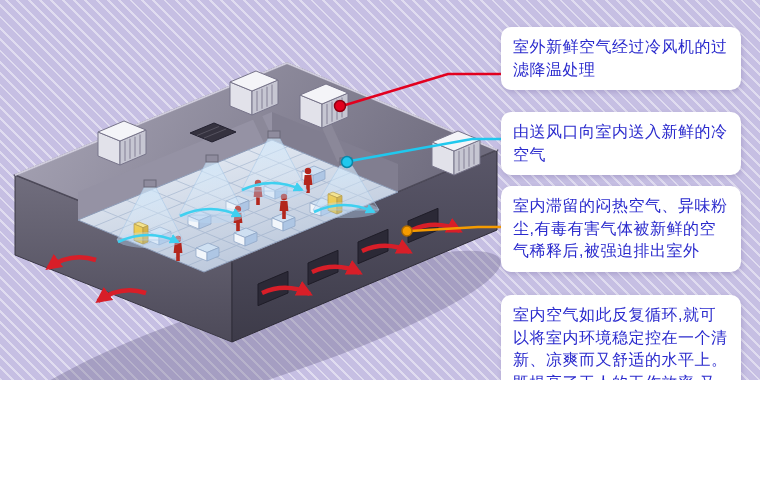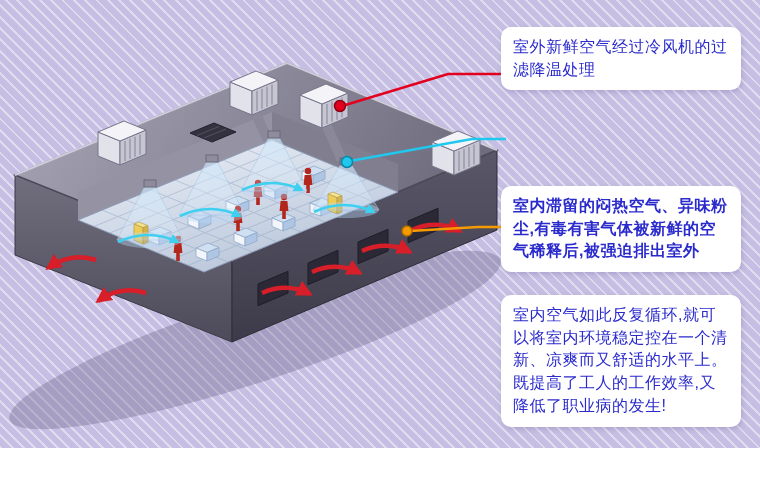--- a/index.html
+++ b/index.html
@@ -1,36 +1,36 @@
 <!DOCTYPE html>
 <html><head>
 <meta charset="utf-8">
 <style>
   html,body{margin:0;padding:0;}
   body{font-family:"Liberation Sans","DejaVu Sans",sans-serif;}
   .stage{
-    position:relative;width:760px;height:448px;overflow:hidden;
+    position:relative;width:760px;height:380px;overflow:hidden;
     background-color:#c6bfe3;
     background-image:repeating-linear-gradient(45deg,
       rgba(255,255,255,0.45) 0px, rgba(255,255,255,0.45) 2px,
       rgba(255,255,255,0.0) 2px, rgba(255,255,255,0.0) 8px);
   }
   .illustration-svg{position:absolute;left:0;top:0;}
   .callout{
     position:absolute;left:501px;width:240px;box-sizing:border-box;
     background:#ffffff;border-radius:10px;padding:9px 12px;
     box-shadow:1px 2px 5px rgba(90,80,140,0.25);
   }
   .callout p{
     margin:0;color:#2a2acd;font-size:16px;line-height:1.42;
     letter-spacing:0.5px;word-break:break-all;
   }
   .callout-1{top:27px;}
   .callout-2{top:112px;}
-  .callout-3{top:186px;font-weight:bold;}
+  .callout-3{top:186px;}
   .callout-4{top:295px;}
   .main-title{
     position:absolute;left:28px;top:410px;width:470px;
     color:#1d2fd2;font-size:29px;font-weight:bold;letter-spacing:1px;
     text-shadow:1px 1px 0 rgba(255,255,255,0.5);
   }
 </style>
 </head>
 <body>
 
@@ -293,20 +293,23 @@
       <g>
         <polyline points="410,231 478,227 506,227" stroke="#f59b00" stroke-width="2.5"></polyline>
         <circle cx="407" cy="231" r="5" fill="#f59b00" stroke="#b06c00" stroke-width="1.5"></circle>
       </g>
     </g>
   </svg>
 
   <div class="callout callout-1">
     <p>室外新鲜空气经过冷风机的过滤降温处理</p>
   </div>
+  <div class="callout callout-2">
+    <p>由送风口向室内送入新鲜的冷空气</p>
+  </div>
   <div class="callout callout-3">
     <p>室内滞留的闷热空气、异味粉尘,有毒有害气体被新鲜的空气稀释后,被强迫排出室外</p>
   </div>
   <div class="callout callout-4">
     <p>室内空气如此反复循环,就可以将室内环境稳定控在一个清新、凉爽而又舒适的水平上。既提高了工人的工作效率,又降低了职业病的发生!</p>
   </div>
 
 
 </div>
 

